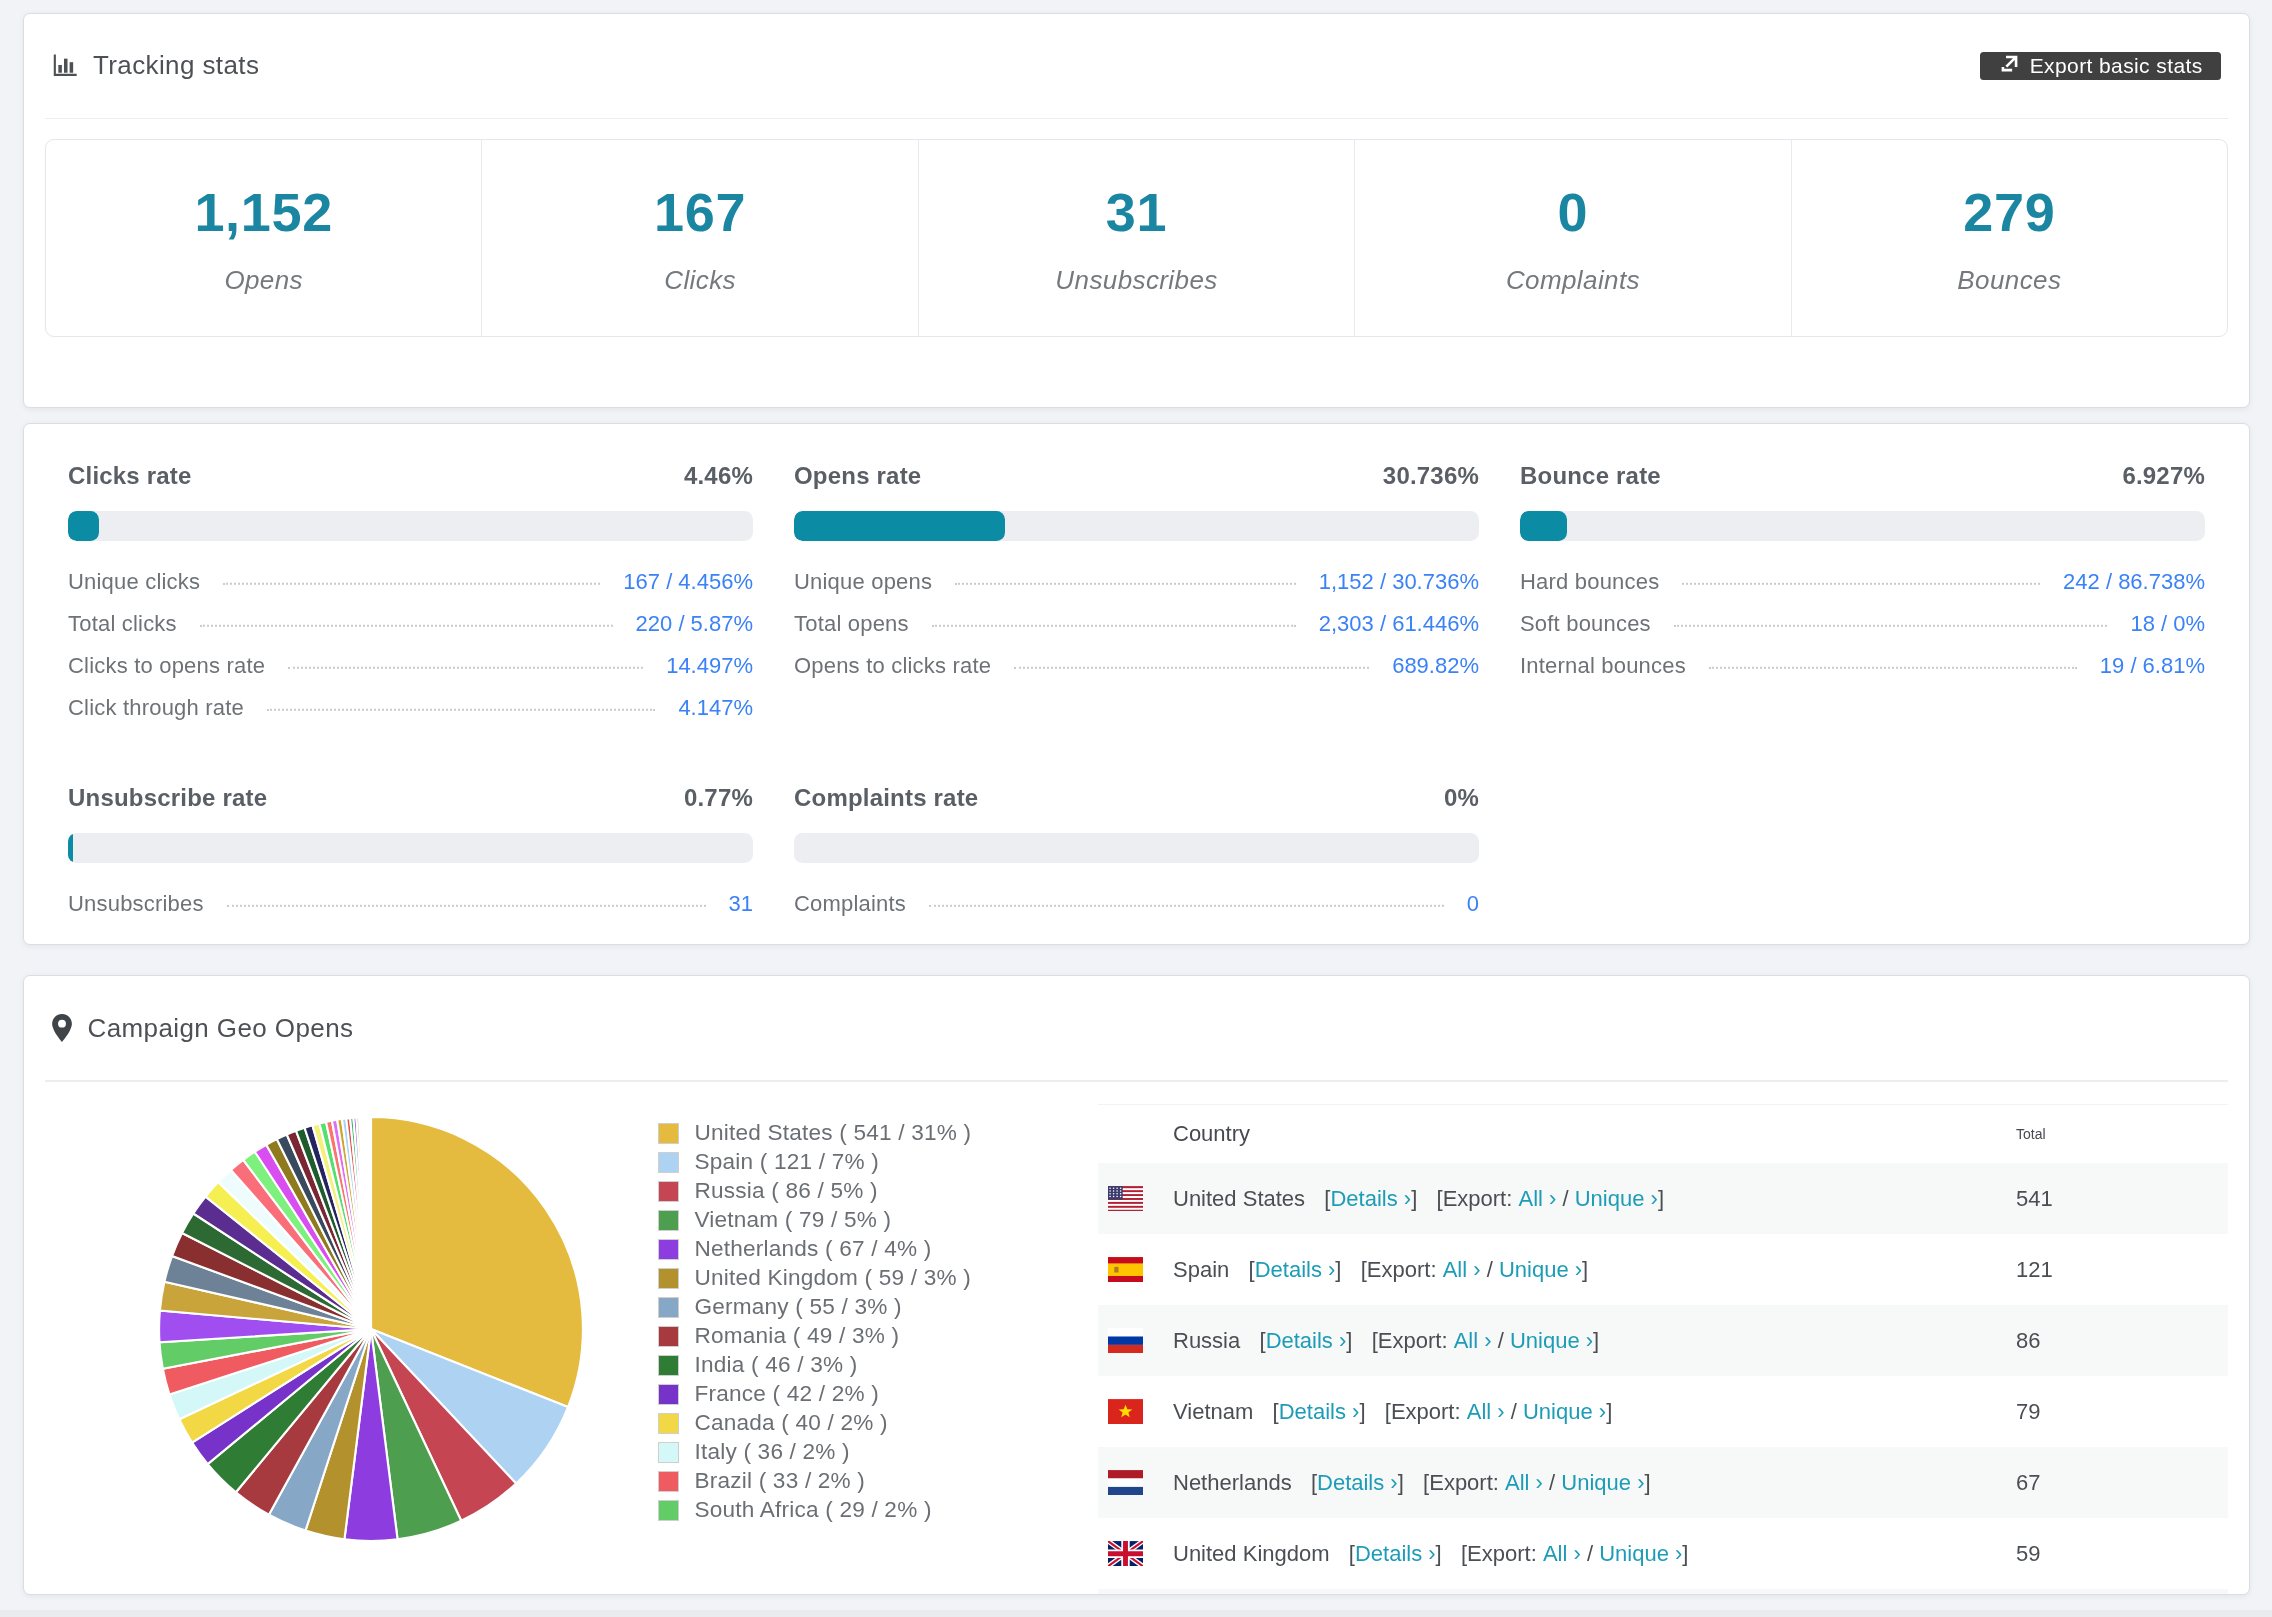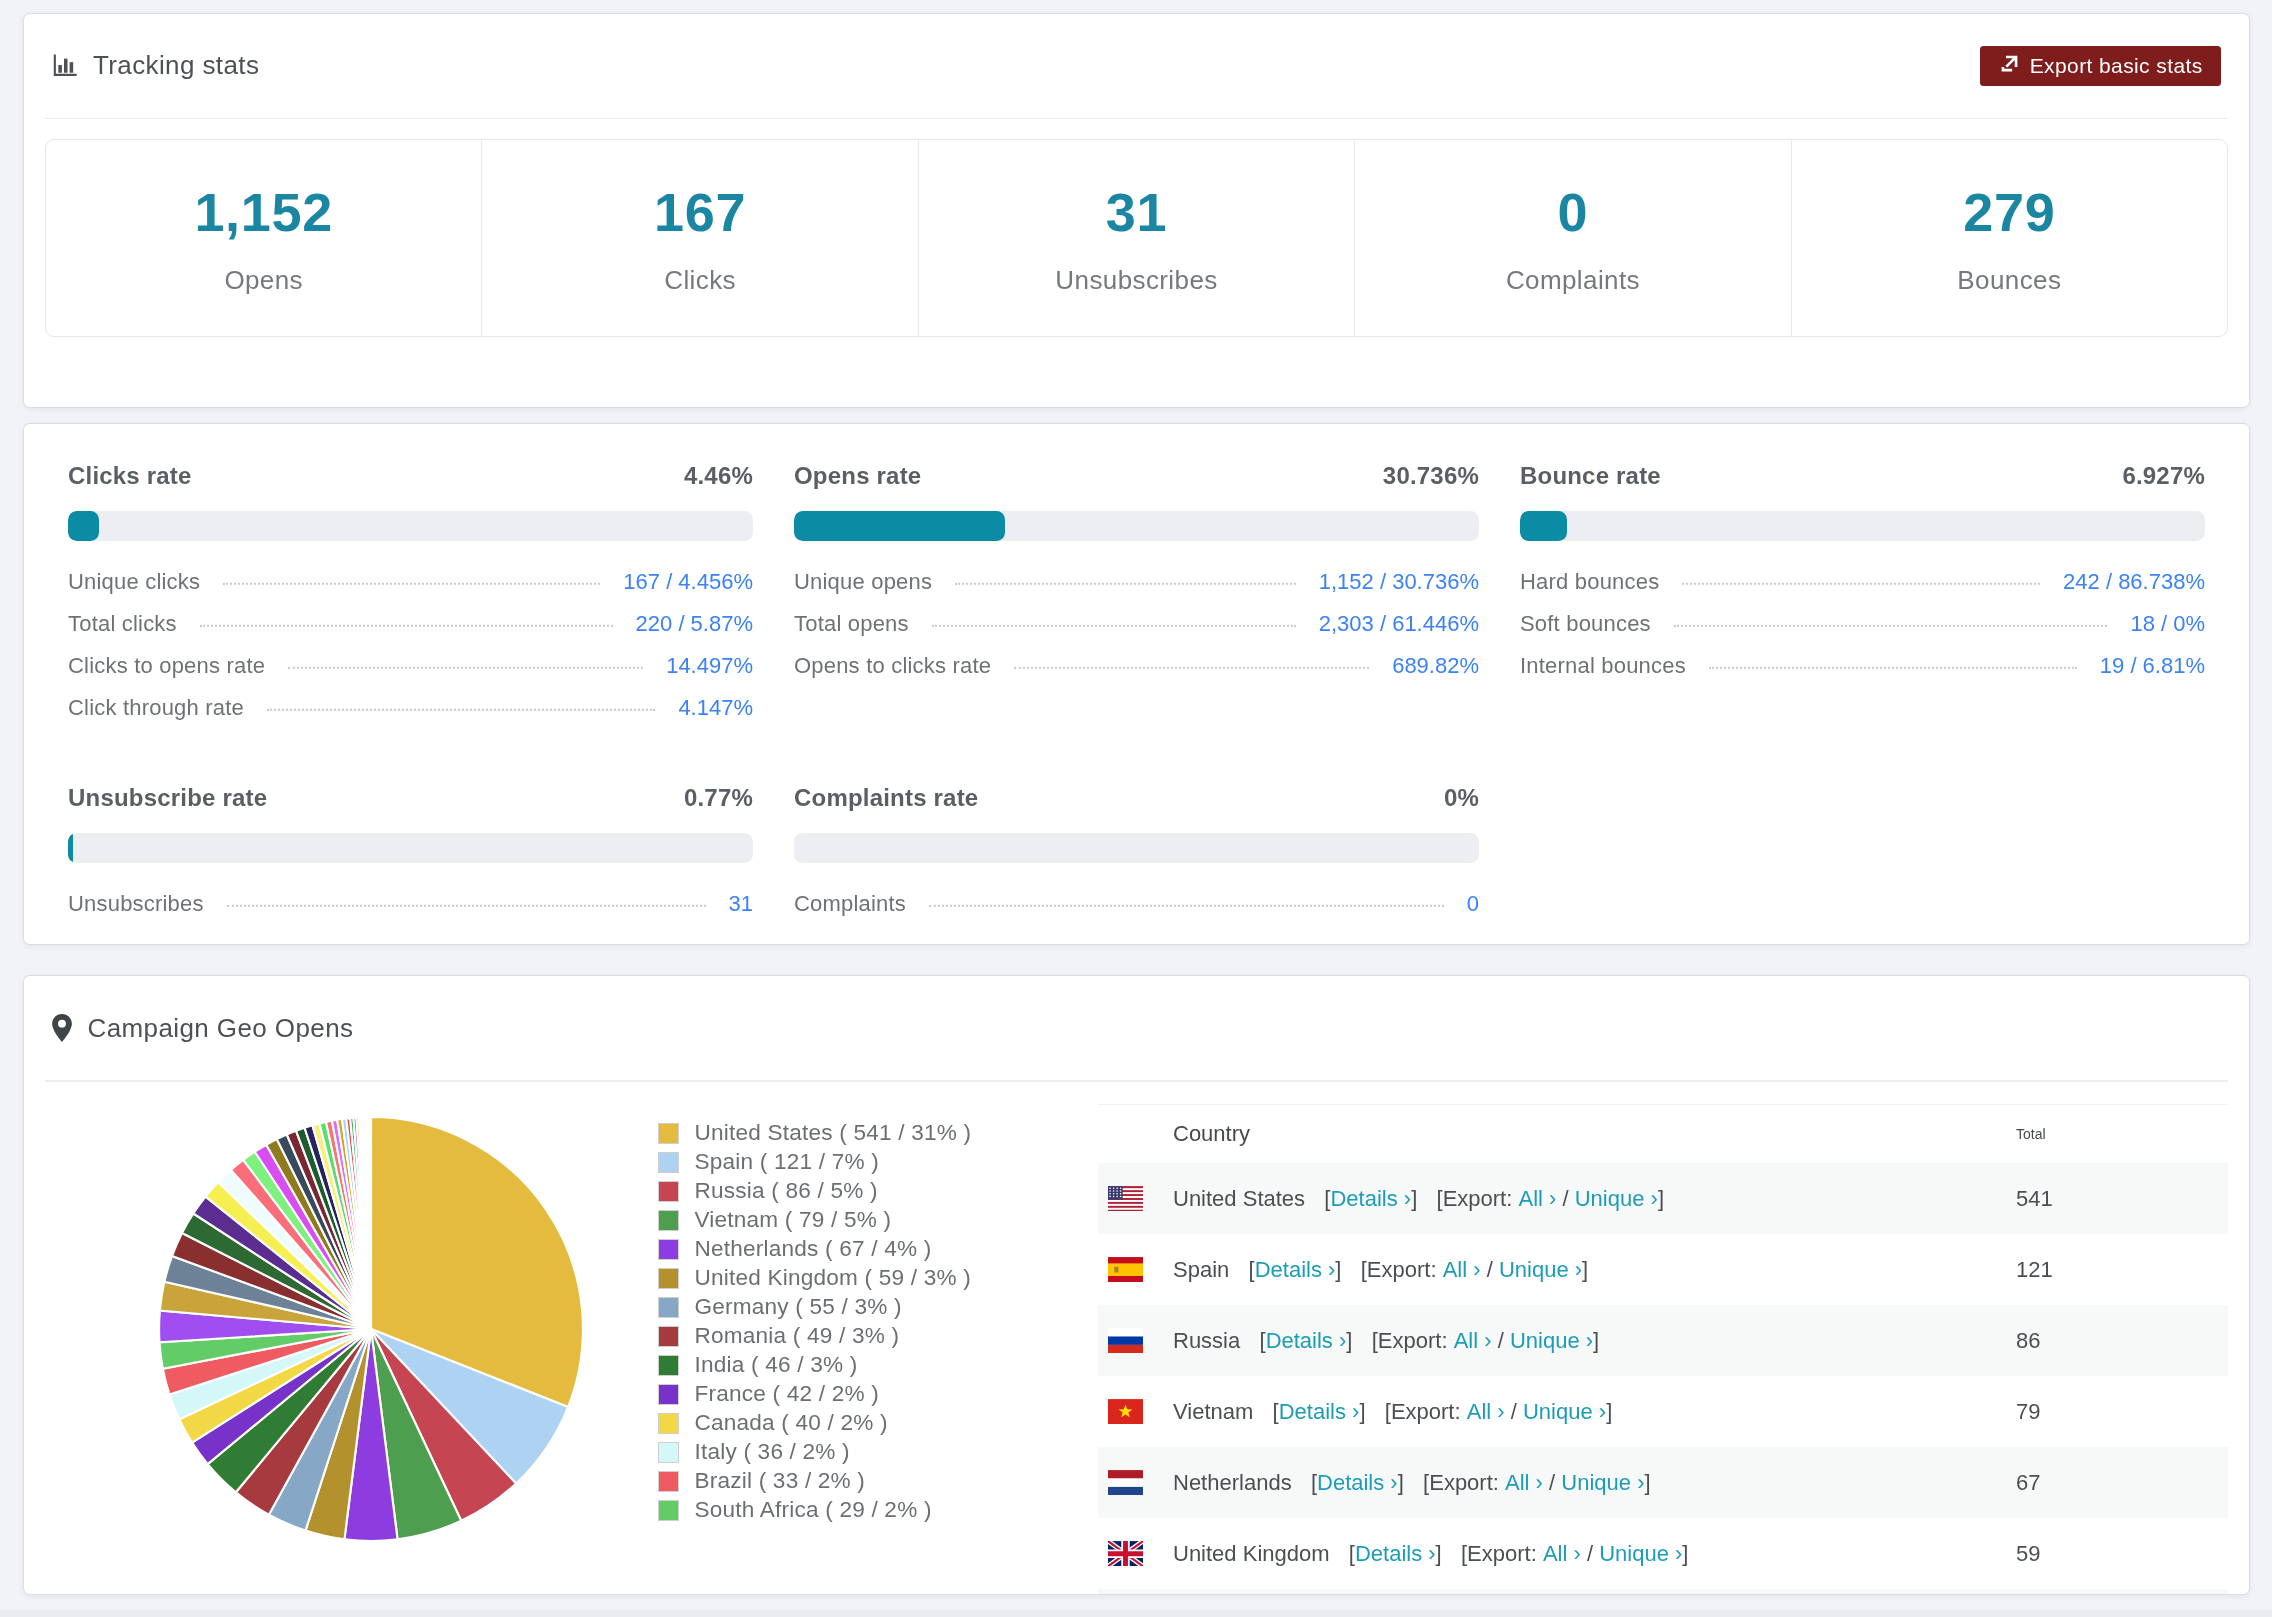--- a/index.html
+++ b/index.html
@@ -12,32 +12,32 @@
   #card-tracking { margin-top:12.7px; height:395px; }
   #card-rates { margin-top:15.5px; height:522px; padding:38px 44px 0 44px; }
   #card-geo { margin-top:30px; height:620px; overflow:hidden; }
 
   
   .card-header { display:flex; align-items:center; height:104px; padding:0 28px 0 28px; }
   .card-title { font-size:26px; color:#4d5156; letter-spacing:0.4px; display:flex; align-items:center; gap:15.5px; }
   .card-title svg { display:block; }
   .header-divider { height:1.4px; background:#ededf0; margin:0 21px; }
 
-  .btn-export { margin-left:auto; background:#7f1d1d; color:#fff; border:none;
-    font-family:inherit; font-size:21px; letter-spacing:0.4px; padding:0 18.4px; height:40px;
+  .btn-export { margin-left:auto; background:#404040; color:#fff; border:none;
+    font-family:inherit; font-size:21px; letter-spacing:0.4px; padding:0 18.4px; height:28px;
     border-radius:3.5px; display:flex; align-items:center; gap:10px; cursor:pointer; }
 
   
   .stats-strip { margin:20px 21px 0 21px; border:1.4px solid #e3e6ed; border-radius:9px;
     display:flex; height:198px; }
   .stat-cell { flex:1; display:flex; flex-direction:column; align-items:center; justify-content:center;
     border-left:1.4px solid #e8eaef; }
   .stat-cell:first-child { border-left:none; }
   .stat-value { font-size:54px; font-weight:bold; color:#1b86a2; letter-spacing:0.7px; }
-  .stat-label { font-size:26px; color:#75787d; margin-top:22px; letter-spacing:0.4px; }
+  .stat-label { font-size:26px; color:#75787d; margin-top:22px; letter-spacing:0.4px;font-style:italic; }
 
   
   .rates-grid { display:grid; grid-template-columns:1fr 1fr 1fr; column-gap:41px; row-gap:47px; }
   .rate-title-row { display:flex; justify-content:space-between; align-items:baseline; }
   .rate-title, .rate-value { font-size:24px; font-weight:bold; color:#5a5f66; letter-spacing:0.2px; }
   .rate-bar { margin-top:21px; height:30px; background:#eceef2; border-radius:8.5px; overflow:hidden; }
   .rate-bar-fill { height:100%; background:#0b8ba4; border-radius:8.5px; }
   .rate-rows { margin-top:28px; }
   .rate-row { display:flex; align-items:baseline; height:42px;gap:13px; }
   .rate-row-label { font-size:22px; color:#6e7277; letter-spacing:0.2px; white-space:nowrap; }

